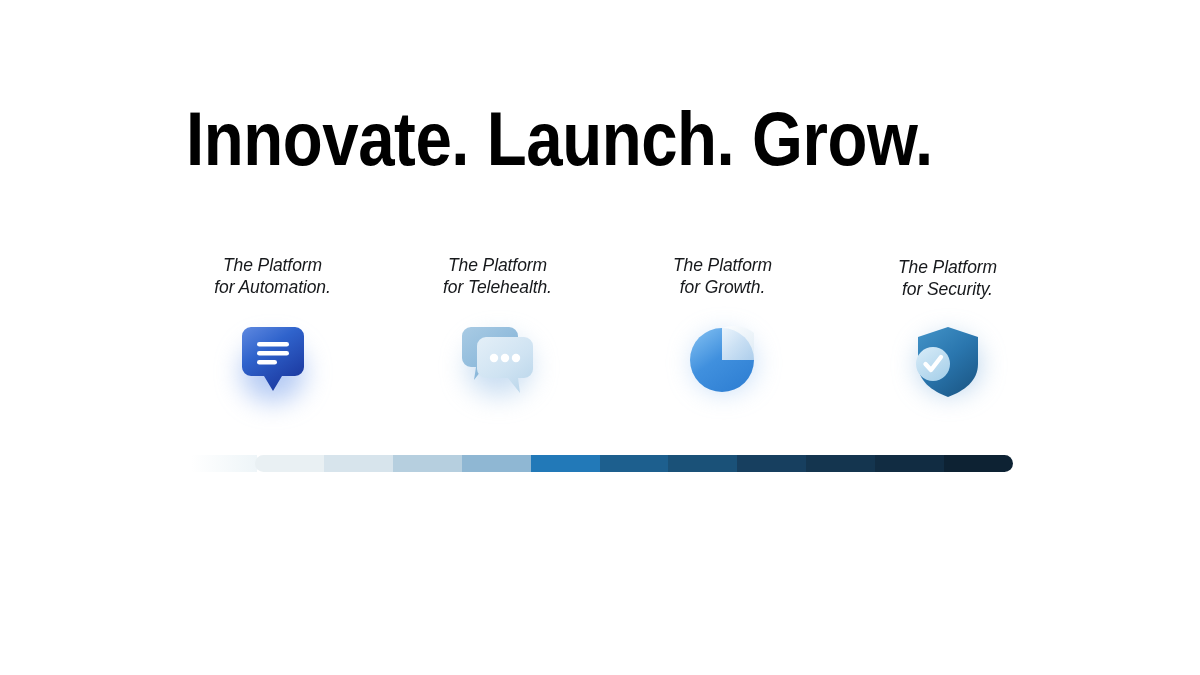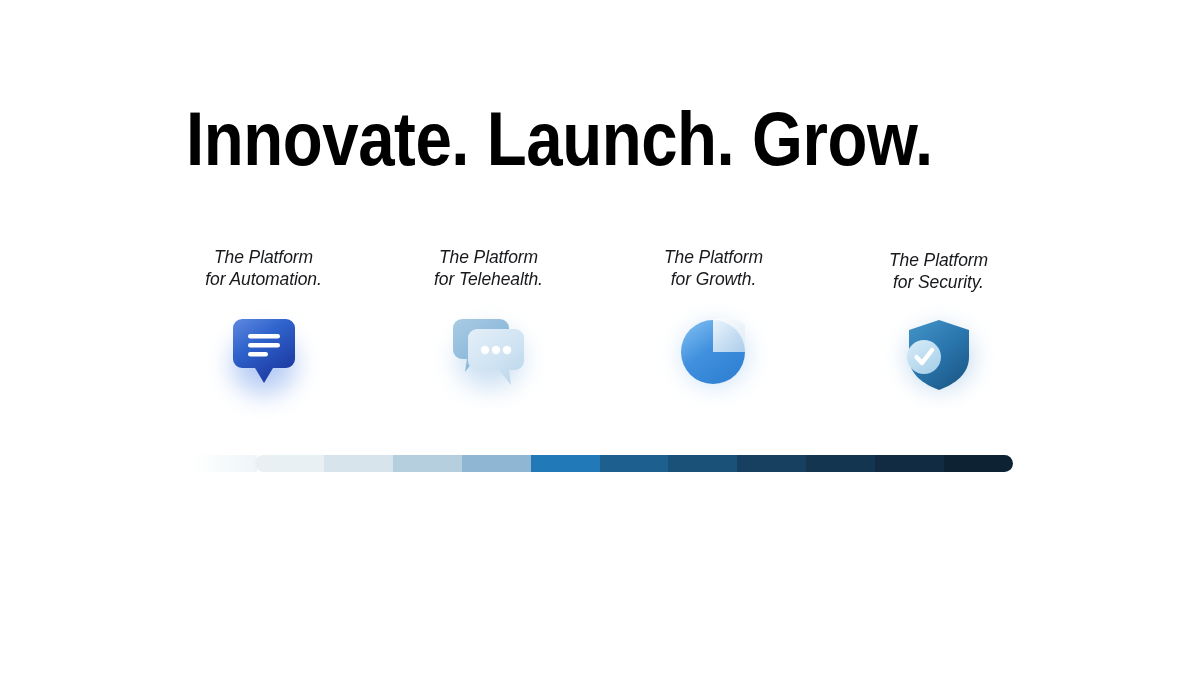--- a/index.html
+++ b/index.html
@@ -25,25 +25,26 @@
     letter-spacing:-0.5px;
     line-height:84px;
     white-space:nowrap;
     transform:scaleX(0.86);
     transform-origin:left center;
   }
 
   
   .features {
     position:absolute;
-    left:151px;
+    left:160px;
     top:246px;
     width:900px;
     height:170px;
     display:flex;
+    align-items:center;
   }
   .feature {
     width:225px;
     display:flex;
     flex-direction:column;
     align-items:center;
   }
   .feature-caption {
     color:#17191c;
     font-family:"Liberation Sans", sans-serif;

